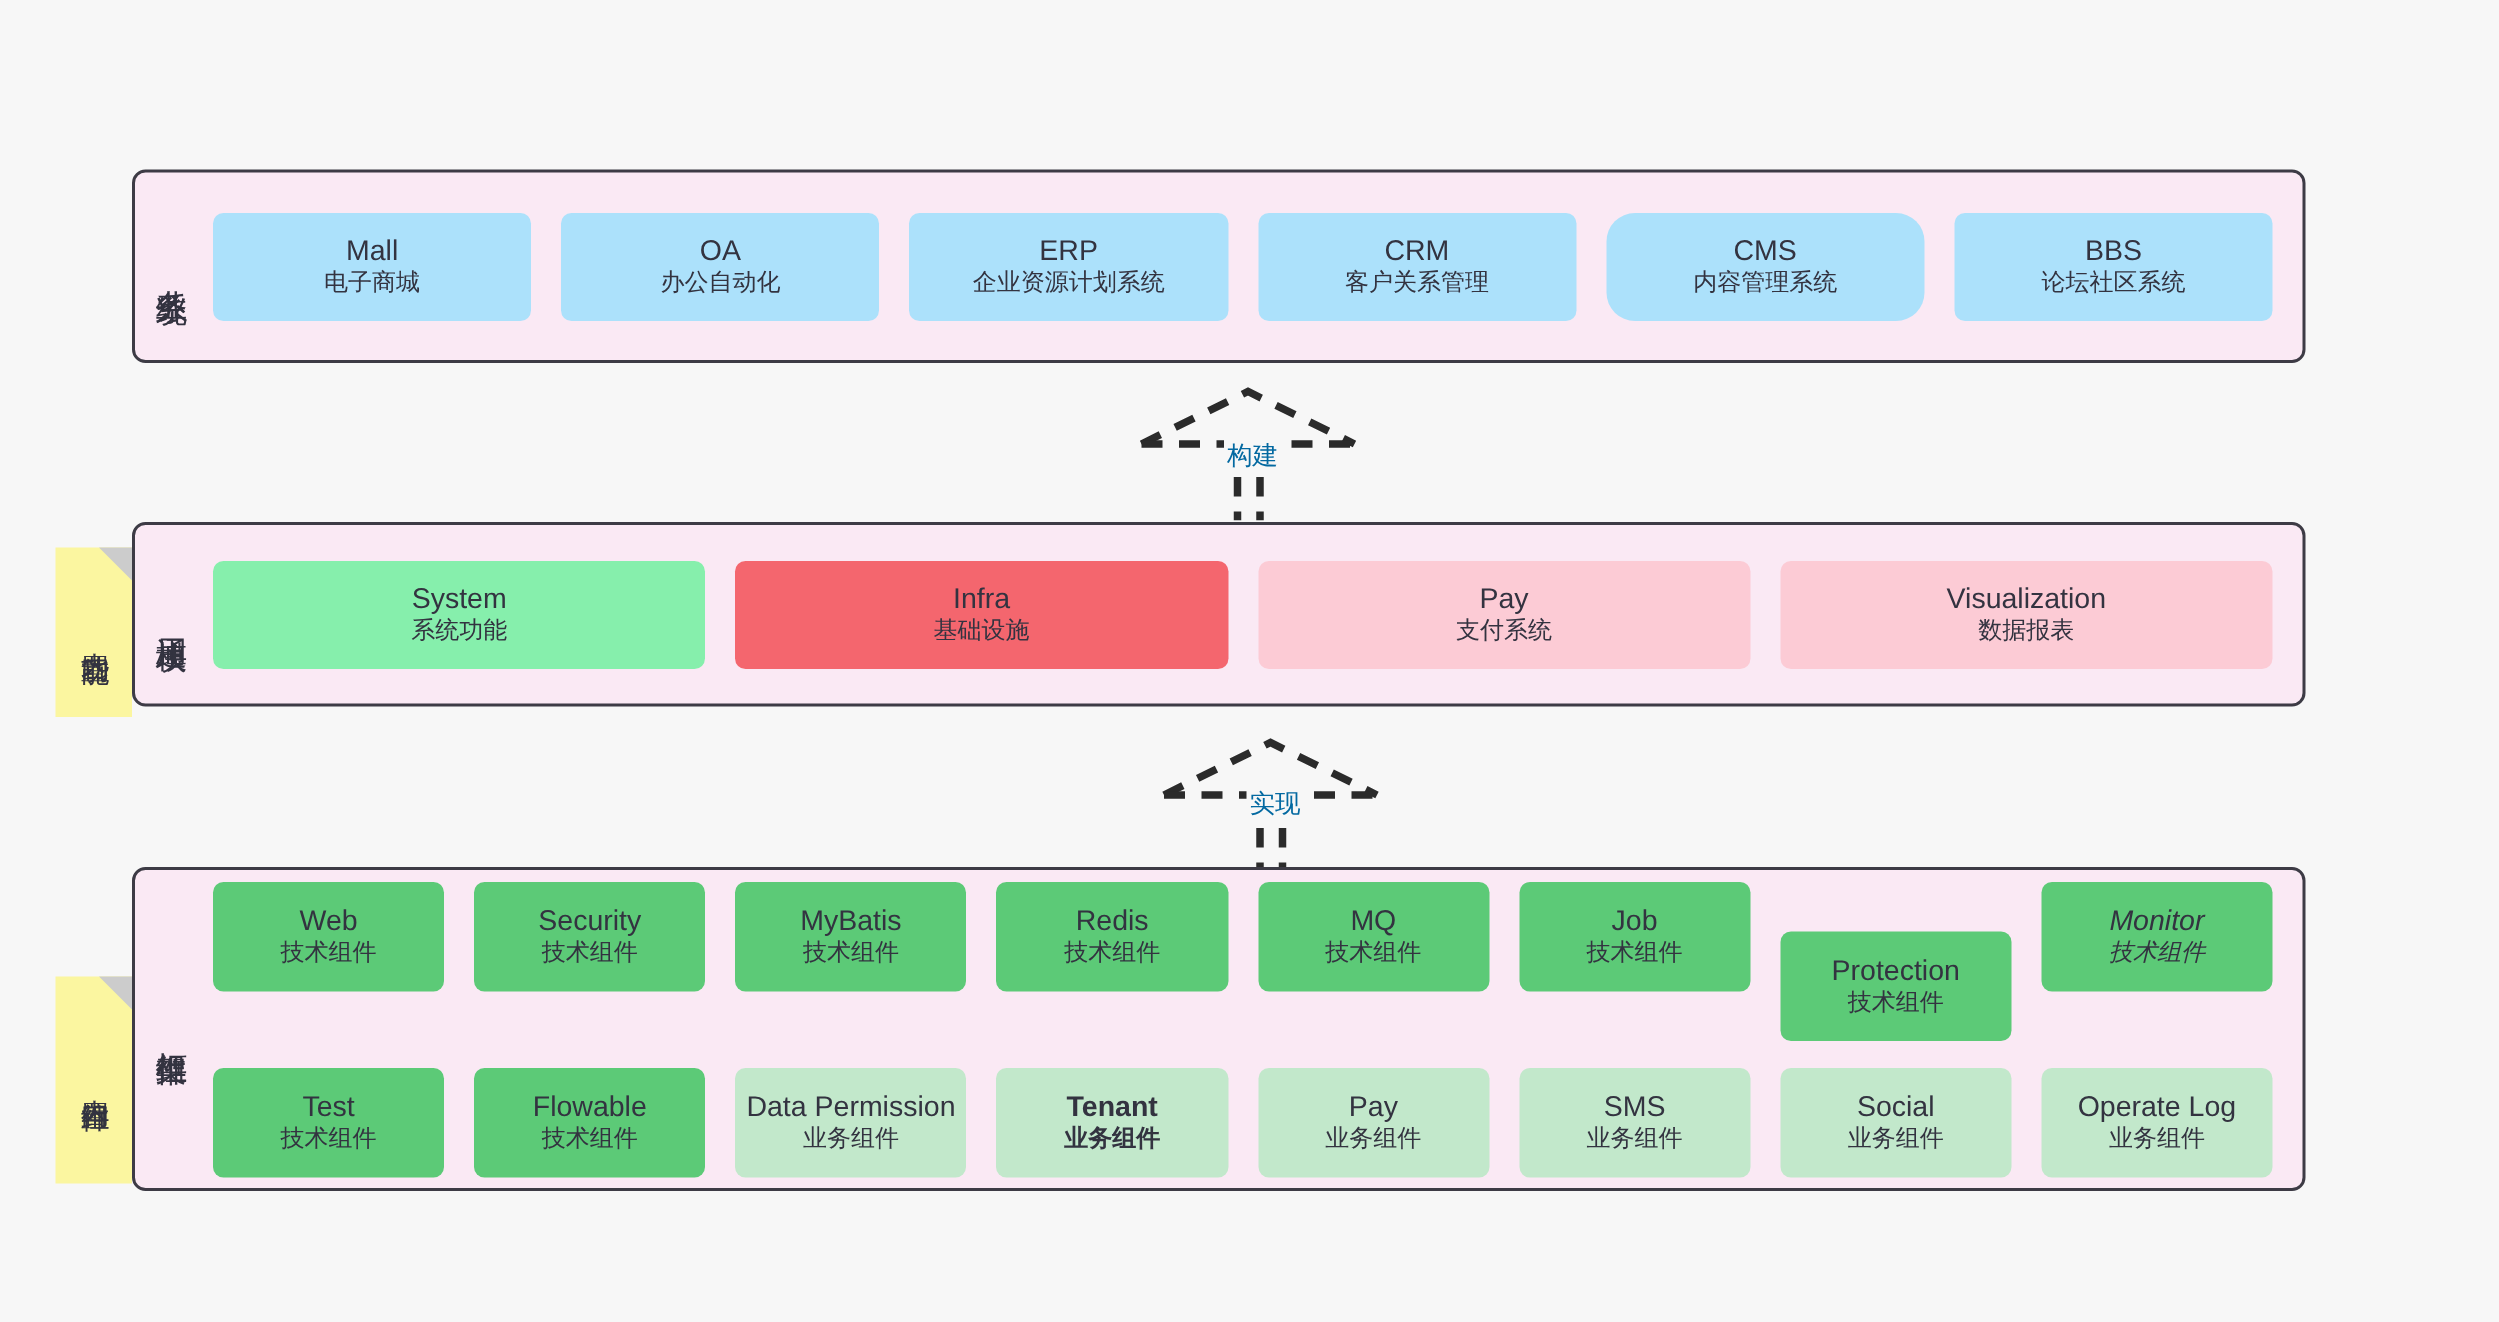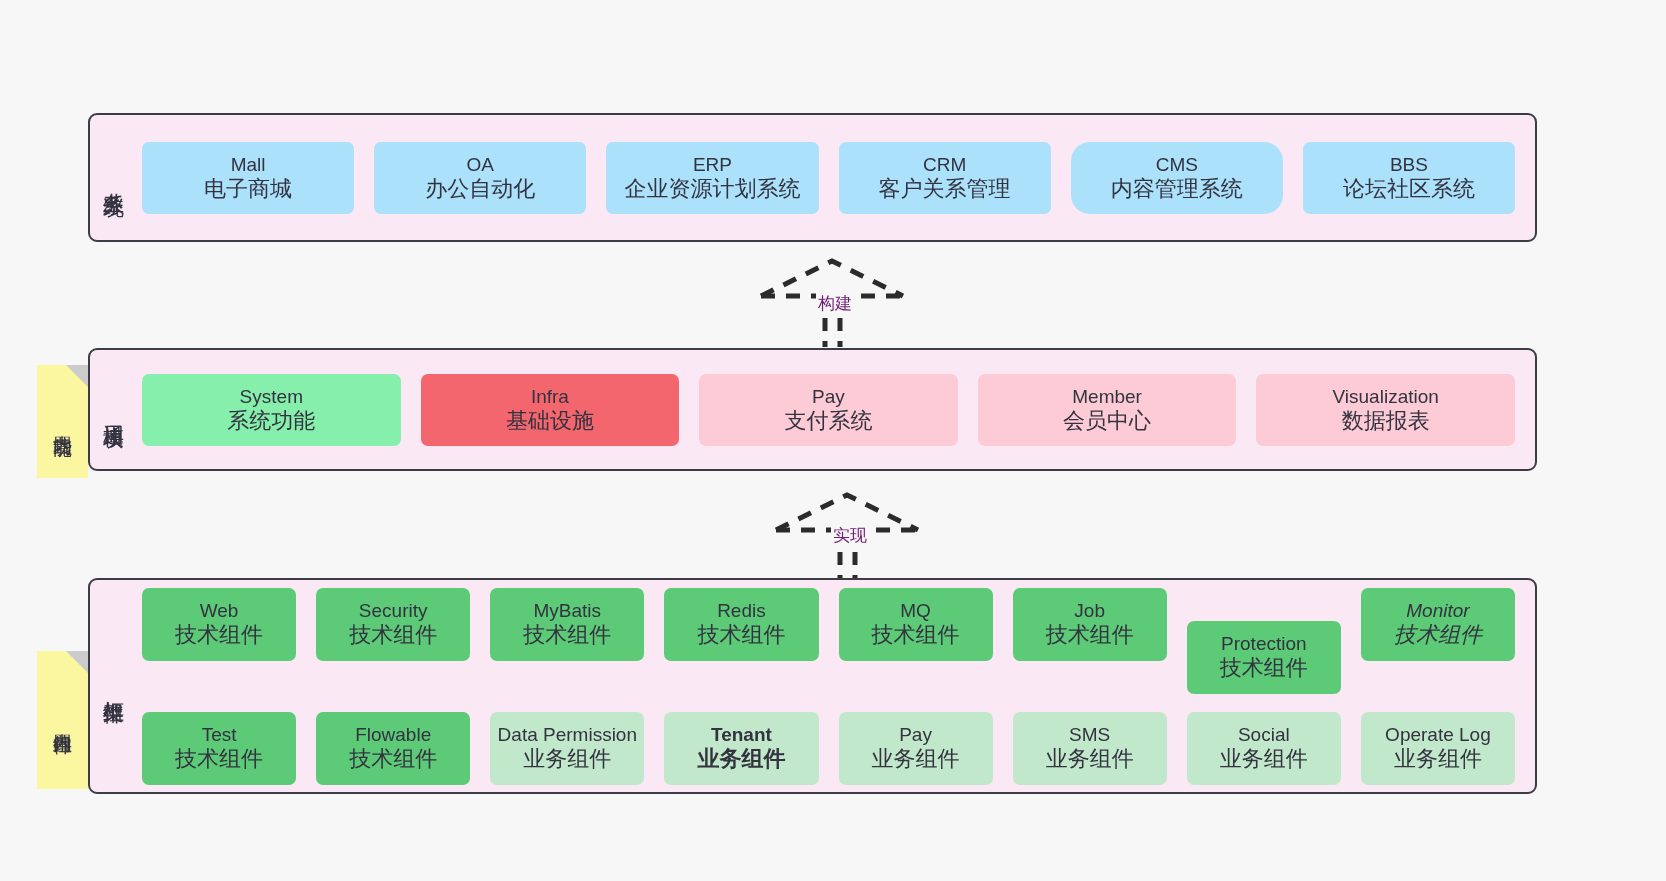--- a/index.html
+++ b/index.html
@@ -62,21 +62,21 @@
     display:flex;
     flex-direction:column;
     align-items:center;
     justify-content:center;
     text-align:center;
     line-height:1.22;
     padding:6px 4px;
     user-select:none;
   }
   .card .t1{font-size:19px;}
-  .card .t2{font-size:22px;}
+  .card .t2{font-size:16px;}
 
   .blue    {background:#ace1fb;}
   .redhard {background:#f4666e;}
   .redsoft {background:#fccbd5;}
   .greendark{background:#5cca77;}
   .greenlite{background:#c2e8cb;}
 
   
   #panel-business {left:88px; top:113px;  width:1449px; height:129px;}
   #panel-common   {left:88px; top:348px;  width:1449px; height:123px;}
@@ -111,21 +111,21 @@
     border-left:22px solid transparent;
   }
   #sticky-functions{left:37px; top:365px; width:51px; height:113px;}
   #sticky-components{left:37px; top:651px; width:51px; height:138px;}
 
   
   .arrow{position:absolute;}
   .arrow-label{
     position:absolute;
     font-size:17px;
-    color:#701a75;
+    color:#0369a1;
     background:#f7f7f7;
     padding:0 2px;
     user-select:none;
     white-space:nowrap;
   }
   #arrow-build {left:745px; top:252px; width:180px; height:95px;}
   #arrow-build-label{left:816px; top:292px;}
   #arrow-impl  {left:760px; top:486px; width:180px; height:95px;}
   #arrow-impl-label{left:831px; top:524px;}
 </style>
@@ -188,24 +188,20 @@
         </div>
         <div class="card redhard" style="background: rgb(244, 102, 110);">
           <span class="t1">Infra</span>
           <span class="t2">基础设施</span>
         </div>
         <div class="card redsoft" style="background: rgb(252, 203, 213);">
           <span class="t1">Pay</span>
           <span class="t2">支付系统</span>
         </div>
         <div class="card redsoft" style="background: rgb(252, 203, 213);">
-          <span class="t1">Member</span>
-          <span class="t2">会员中心</span>
-        </div>
-        <div class="card redsoft" style="background: rgb(252, 203, 213);">
           <span class="t1">Visualization</span>
           <span class="t2">数据报表</span>
         </div>
       </div>
     </div>
   </div>
 
   <svg class="arrow" id="arrow-impl" viewBox="0 0 180 95">
     <path d="M80 43 L80 95" fill="none" stroke="#2b2b2b" stroke-width="5" stroke-dasharray="13,10"></path>
     <path d="M95 43 L95 95" fill="none" stroke="#2b2b2b" stroke-width="5" stroke-dasharray="13,10"></path>

